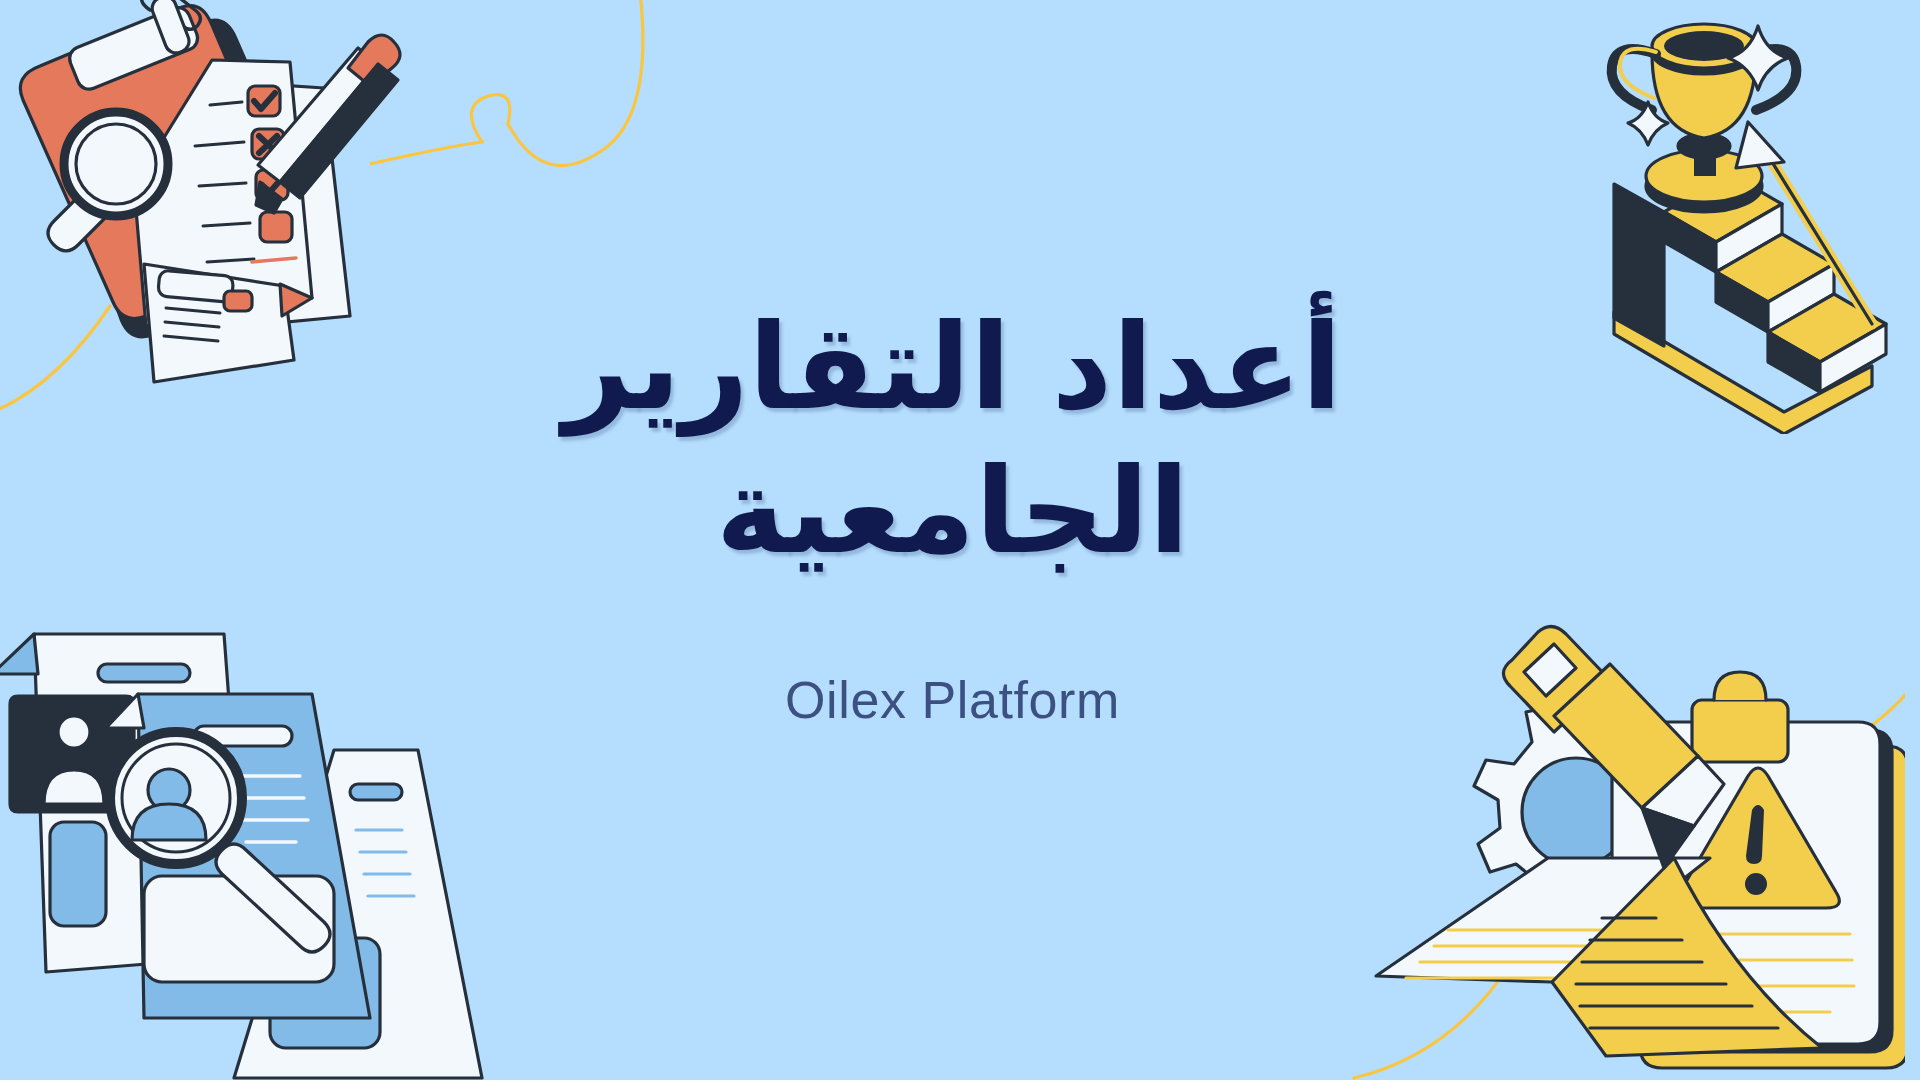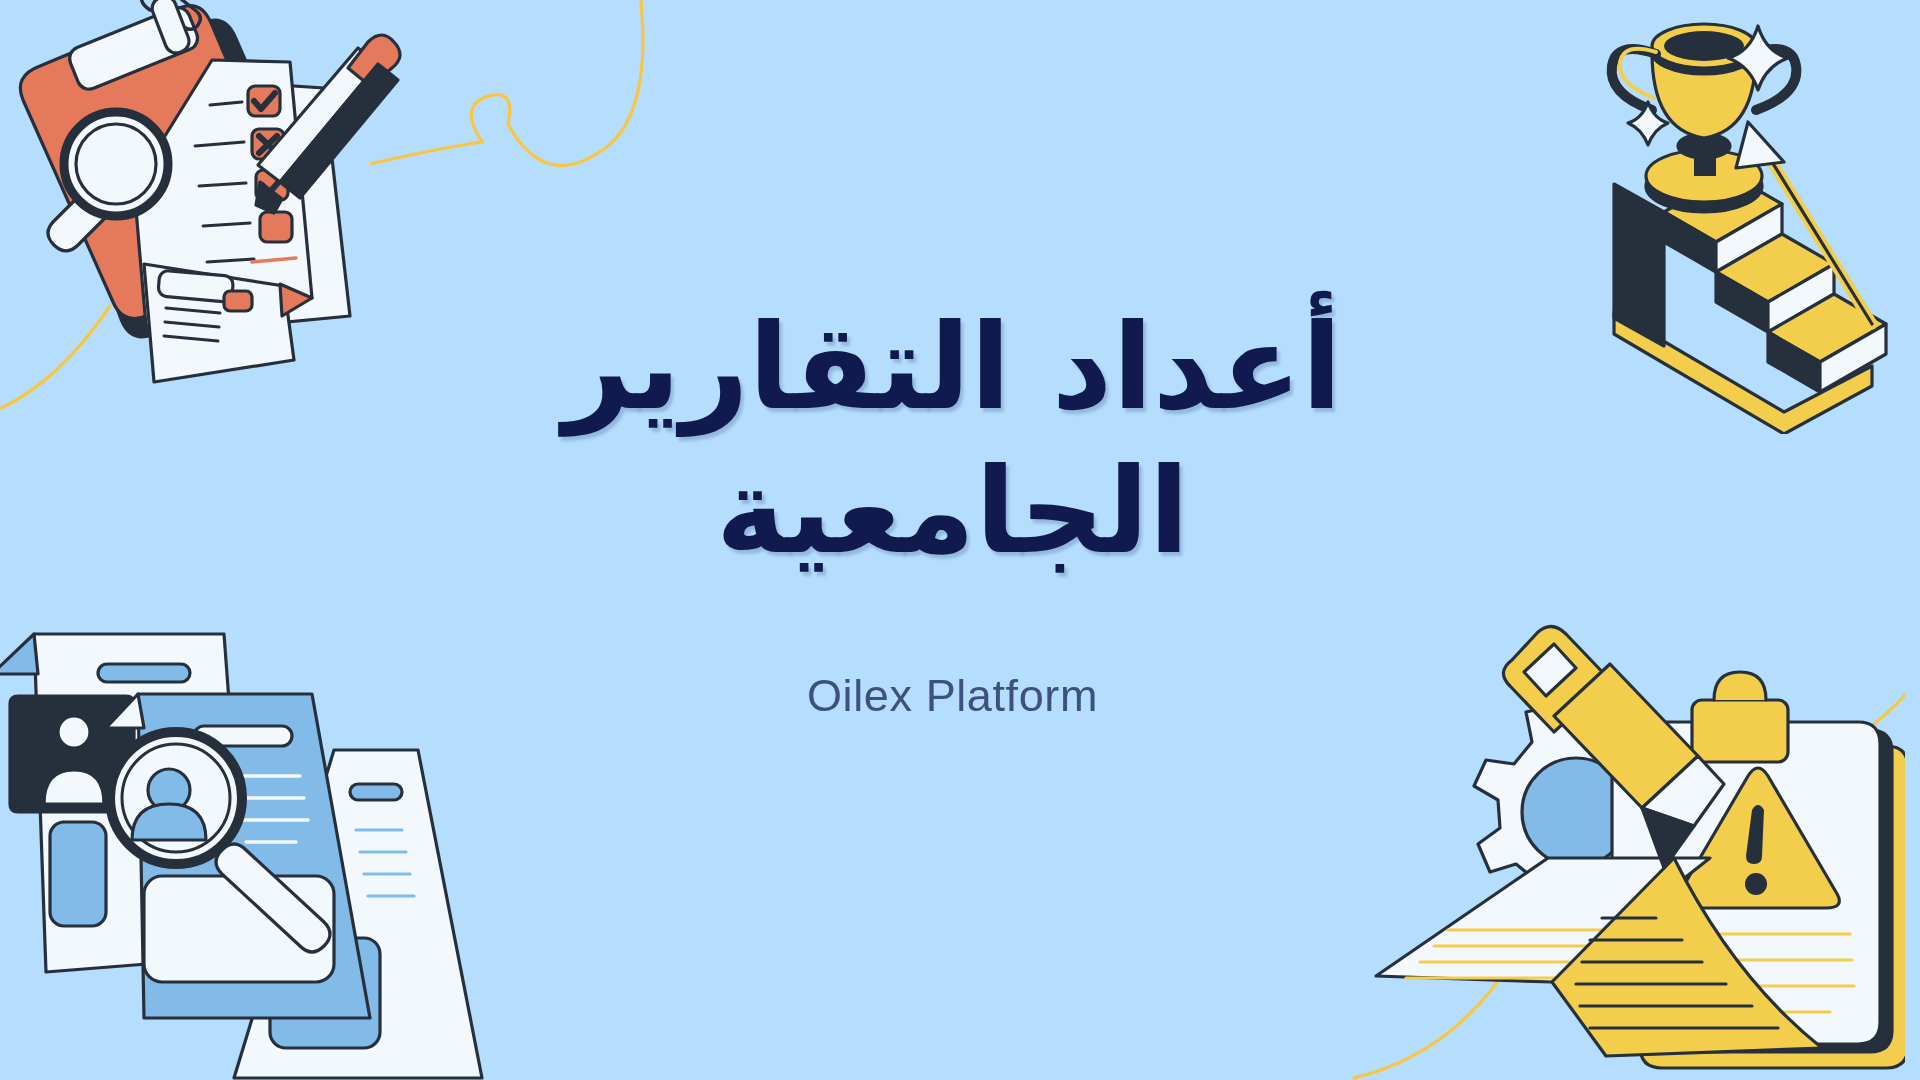--- a/index.html
+++ b/index.html
@@ -37,21 +37,21 @@
     font-size:118px;
     line-height:1.22;
     font-weight:700;
     letter-spacing:0px;
     text-shadow:3px 4px 3px rgba(60,90,140,0.28);
     font-family:"DejaVu Sans","Liberation Sans",sans-serif;
   }
   #subtitle {
     margin-top:86px;
     color:#3c5182;
-    font-size:45px;
+    font-size:52px;
     font-weight:400;
     letter-spacing:0.6px;
     font-family:"Liberation Sans",sans-serif;
   }
 </style>
 </head>
 <body>
 
 <div id="slide">
 

